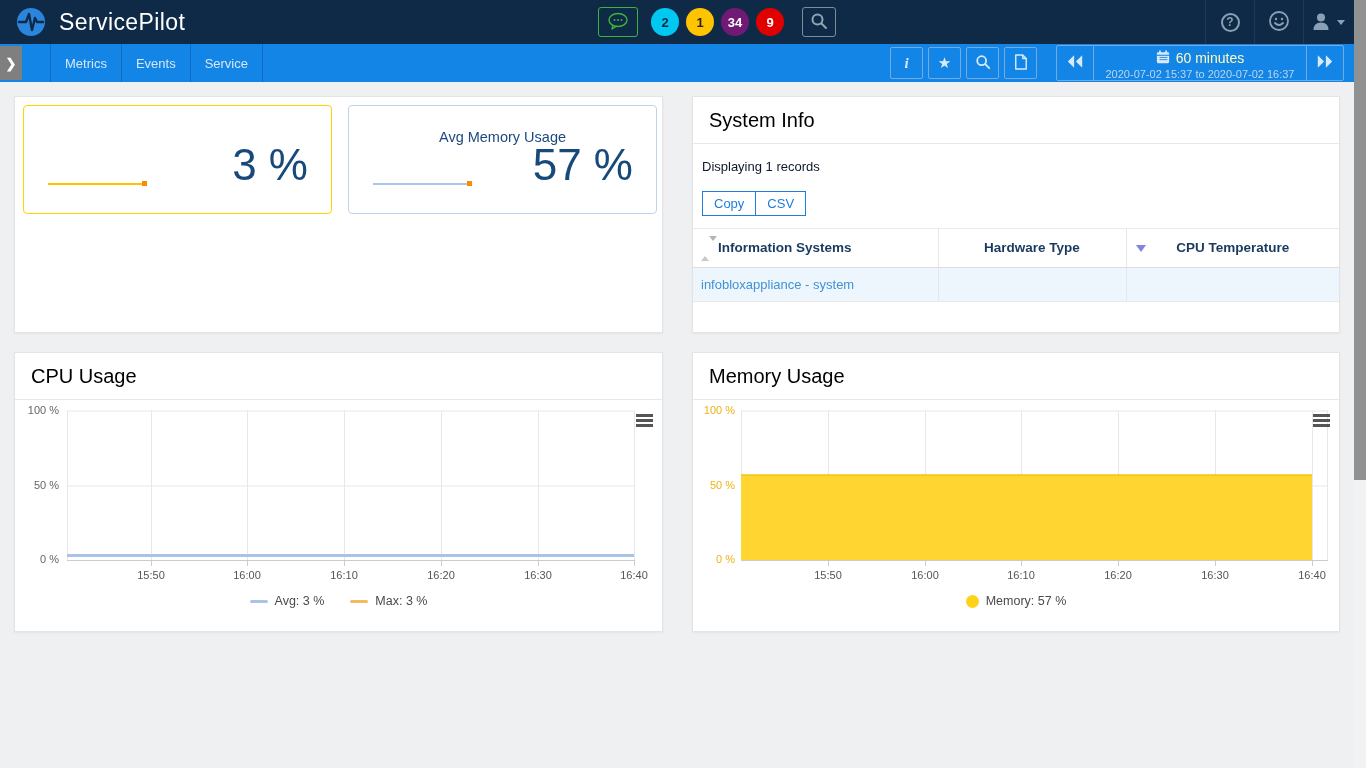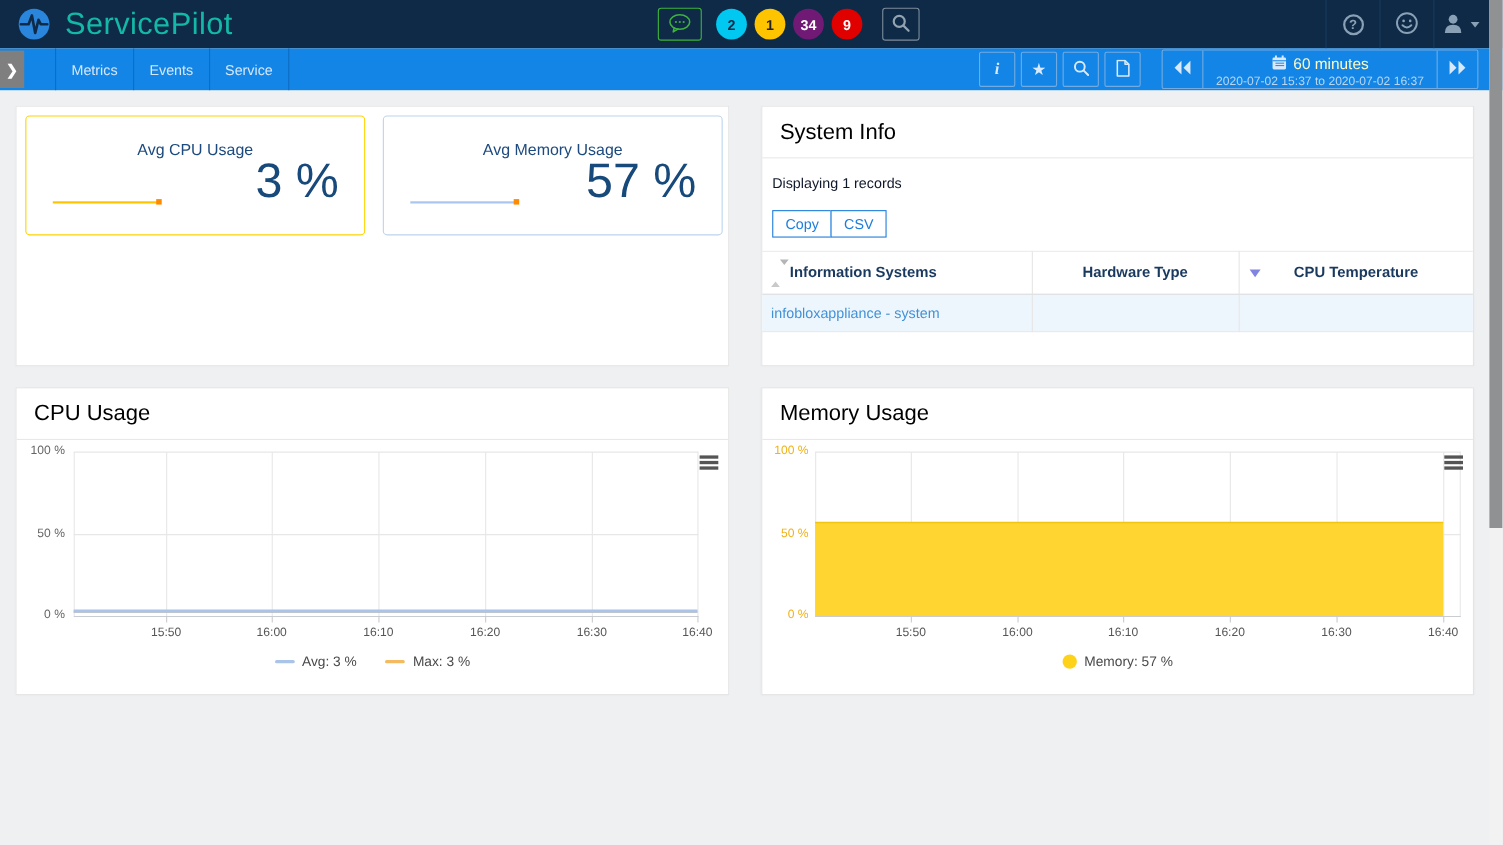--- a/index.html
+++ b/index.html
@@ -4,21 +4,21 @@
 <style>
   * { margin:0; padding:0; box-sizing:border-box; }
   html,body { width:1366px; height:768px; overflow:hidden; }
   body { font-family:"Liberation Sans", sans-serif; background:#eef0f1; position:relative; }
   button { background:none; border:none; font-family:inherit; cursor:pointer; }
 
   
   .topbar { height:44px; background:#0e2a47; display:flex; align-items:center; position:relative; }
   .brand { display:flex; align-items:center; padding-left:16px; }
   .logo { width:30px; height:30px; display:inline-flex; }
-  .brand-text { margin-left:13px; font-size:28px; color:#14b8a6; letter-spacing:0.4px; }
+  .brand-text { margin-left:13px; font-size:23px; color:#ffffff; letter-spacing:0.4px; }
   .topbar-center { position:absolute; left:598px; top:0; height:44px; display:flex; align-items:center; }
   .chat-btn { width:40px; height:30px; border:1px solid #3db33d; border-radius:3px; display:flex; align-items:center; justify-content:center; margin-right:13px; }
   .badge { width:28px; height:28px; border-radius:50%; display:inline-flex; align-items:center; justify-content:center; font-size:13px; font-weight:bold; margin-right:7px; }
   .b-cyan { background:#00c8f0; color:#0d2945; }
   .b-yellow { background:#ffc400; color:#222; }
   .b-magenta { background:#701a75; color:#fff; }
   .b-red { background:#e00000; color:#fff; }
   .top-search-btn { width:34px; height:30px; border:1px solid #7d8c99; border-radius:3px; display:flex; align-items:center; justify-content:center; margin-left:11px; }
   .topbar-right { margin-left:auto; display:flex; align-items:stretch; height:100%; margin-right:14px; }
   .top-icon-btn { width:49px; display:flex; align-items:center; justify-content:center; border-left:1px solid #1a3a5e; color:#8aa0b5; }
@@ -227,21 +227,20 @@
             <polygon points="11,1 11,15 18,8" fill="#d7e9fb"></polygon>
           </svg>
         </span>
       </button>
     </div>
   </div>
 </div>
 
 <div class="panel" id="panel-kpi">
   <div class="kpi-card" id="kpi-cpu">
-    <div class="kpi-title">Avg CPU Usage</div>
     <div class="kpi-value">3 %</div>
     <div class="kpi-spark" style="background:#ffc400;">
       <span class="spark-dot"></span>
     </div>
   </div>
   <div class="kpi-card" id="kpi-mem">
     <div class="kpi-title">Avg Memory Usage</div>
     <div class="kpi-value">57 %</div>
     <div class="kpi-spark" style="background:#a9c6f0;">
       <span class="spark-dot"></span>

